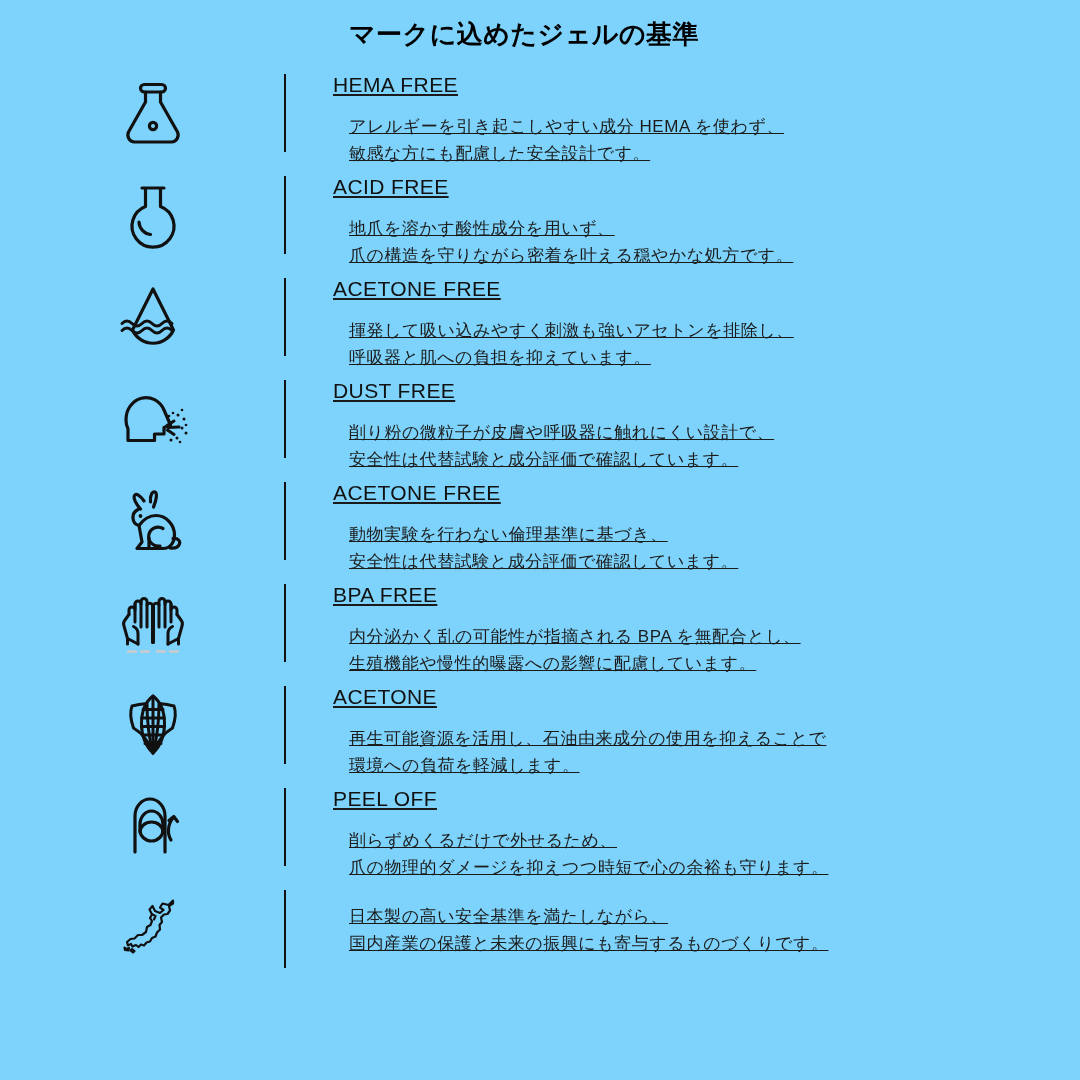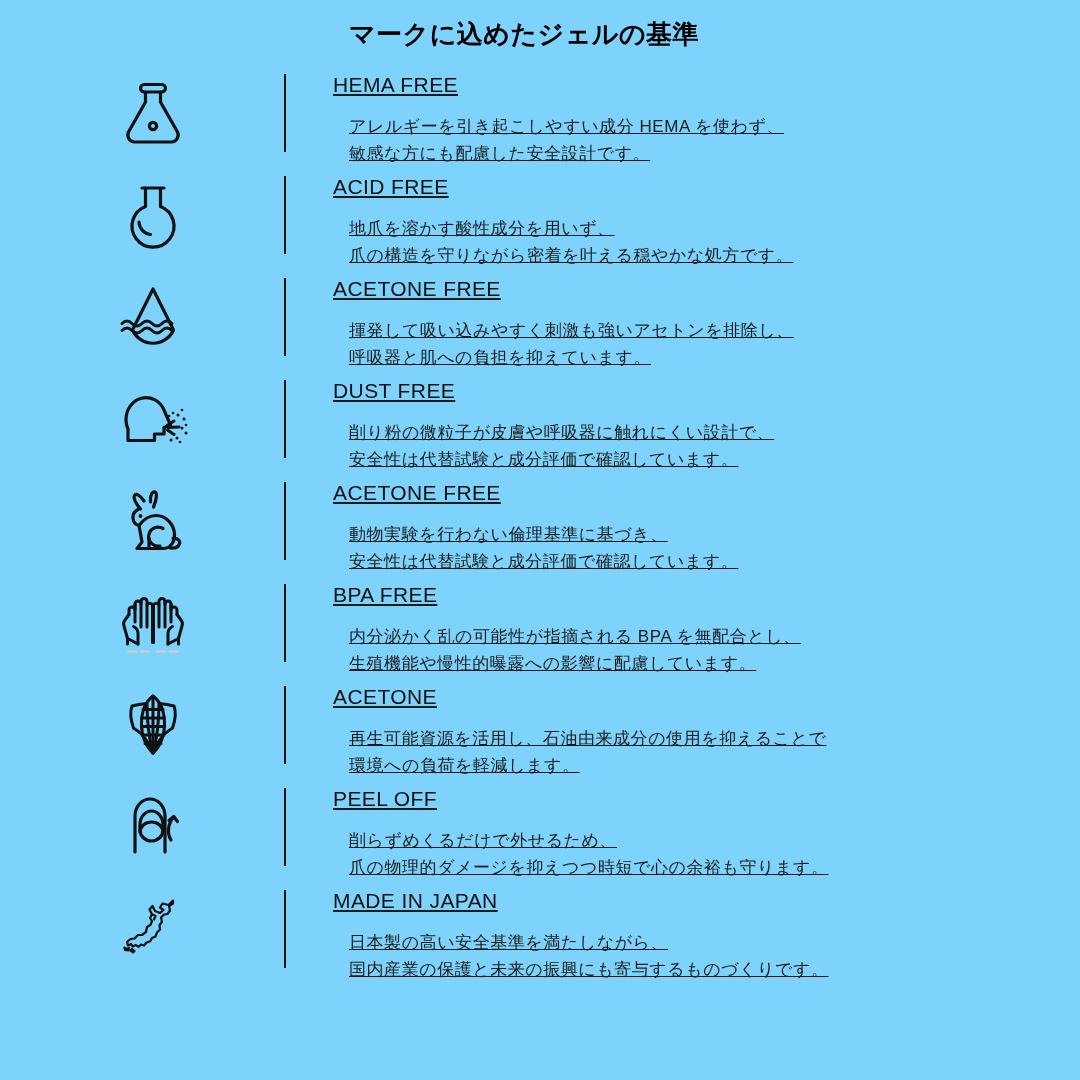--- a/index.html
+++ b/index.html
@@ -328,20 +328,19 @@
             <path d="M36.5 22.5 L39.5 24 L38 27.5"></path>
             <path d="M8.5 55.5 L10 57 L13 56 L12.5 58.5 L9 58 Z"></path>
             <path d="M16 57 L18.5 59 L17 60.5 L14.5 58.5 Z"></path>
           </svg>
         </div>
       </div>
       <div class="divider-cell">
         <div class="divider"></div>
       </div>
       <div class="text-cell">
-        <p class="item-title">MADE IN JAPAN</p>
         <p class="item-desc">日本製の高い安全基準を満たしながら、
 国内産業の保護と未来の振興にも寄与するものづくりです。</p>
       </div>
     </div>
 
   </div>
 </div>
 
 </body></html>

